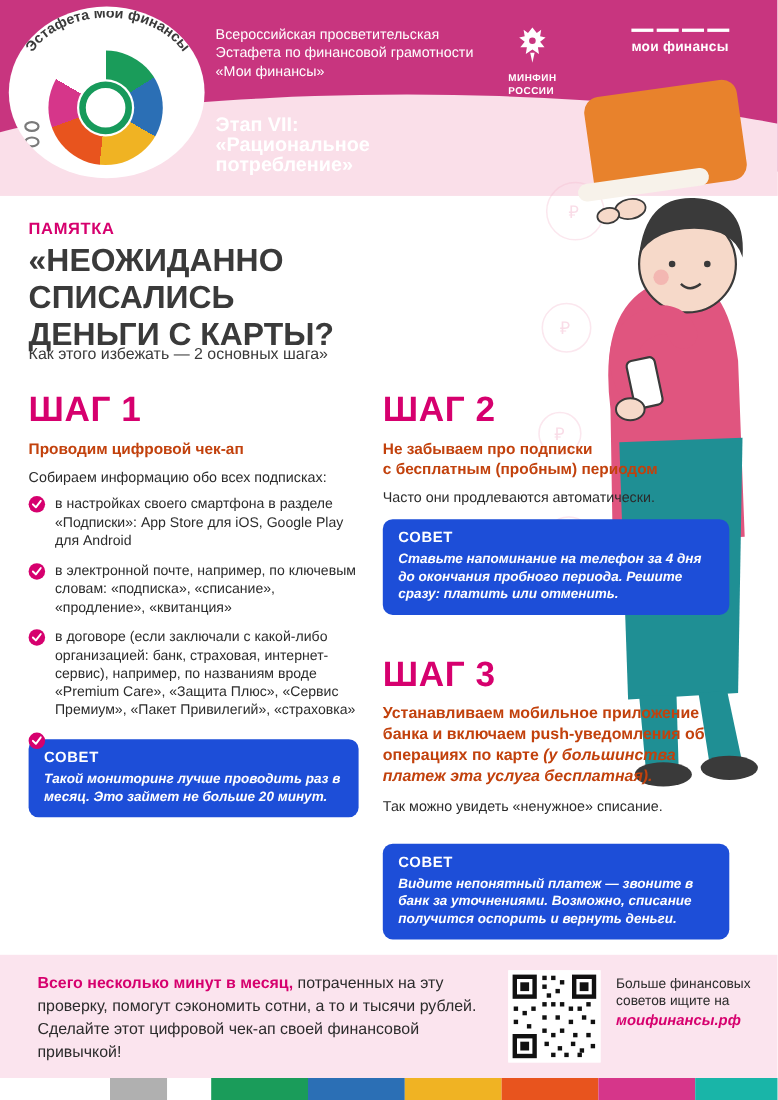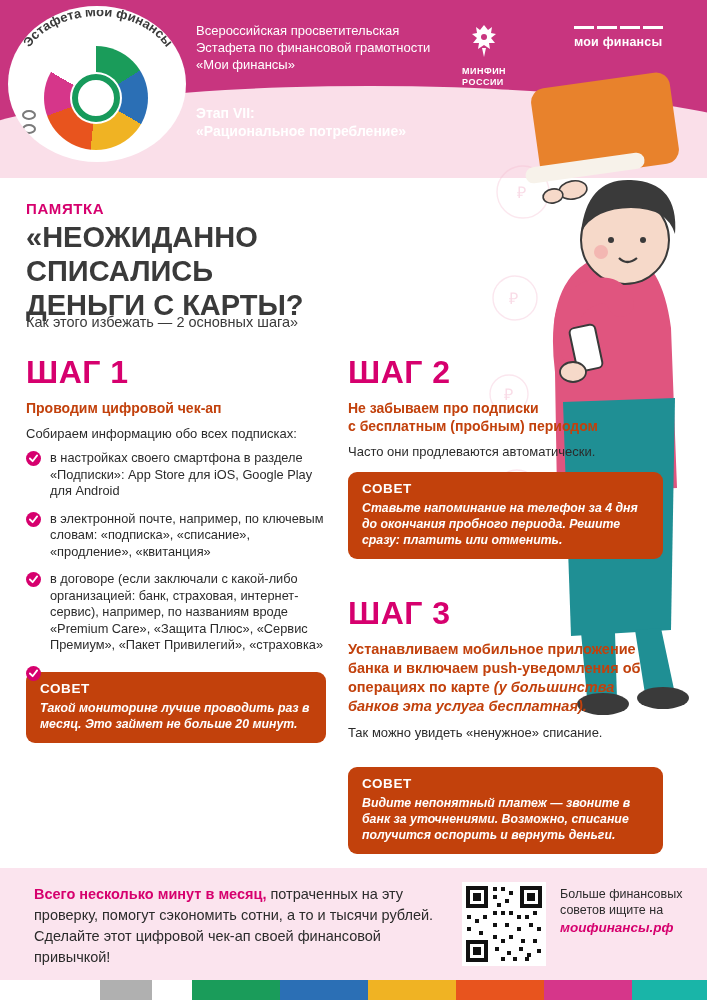--- a/index.html
+++ b/index.html
@@ -116,21 +116,21 @@
     color: #ffffff;
     font-size: 13px;
     line-height: 17px;
     font-weight: normal;
   }
   .header-stage {
     position: absolute;
     left: 196px; top: 104px;
     width: 270px;
     color: #ffffff;
-    font-size: 14px;
+    font-size: 18px;
     line-height: 18px;
     font-weight: bold;
   }
   .minfin {
     position: absolute;
     left: 462px; top: 24px;
     display: flex;
     align-items: center;
     gap: 8px;
     flex-direction: column;
@@ -232,21 +232,21 @@
     width: 15px; height: 15px;
     border-radius: 50%;
     background: #d6006e;
     display: flex;
     align-items: center;
     justify-content: center;
   }
   ul.checks li .tick svg { display: block; }
 
   .tip {
-    background: #c2410c;
+    background: #1d4ed8;
     color: #ffffff;
     border-radius: 9px;
     padding: 9px 14px 11px 14px;
     margin-top: 12px;
   }
   .tip .tip-title {
     font-size: 13.5px;
     font-weight: bold;
     letter-spacing: 0.6px;
     margin-bottom: 4px;
@@ -468,21 +468,21 @@
     </div>
     <div class="step-sub">Часто они продлеваются автоматически.</div>
 
     <div class="tip">
       <div class="tip-title">СОВЕТ</div>
       <div class="tip-text">Ставьте напоминание на телефон за 4 дня до окончания пробного периода. Решите сразу: платить или отменить.</div>
     </div>
 
     <div class="step-title" style="margin-top:36px;">ШАГ 3</div>
     <div class="step-lead" style="font-size:14.5px; line-height:19px;">
-      <span>Устанавливаем мобильное приложение банка и включаем push-уведомления об операциях по карте </span><span style="font-style:italic;">(у большинства банков эта услуга бесплатная).</span>
+      <span>Устанавливаем мобильное приложение банка и включаем push-уведомления об операциях по карте </span><span style="font-style:italic;">(у большинства платеж эта услуга бесплатная).</span>
     </div>
     <div class="step-sub">Так можно увидеть «ненужное» списание.</div>
 
     <div class="tip" style="margin-top:26px;">
       <div class="tip-title">СОВЕТ</div>
       <div class="tip-text">Видите непонятный платеж — звоните в банк за уточнениями. Возможно, списание получится оспорить и вернуть деньги.</div>
     </div>
   </div>
 </div>
 

